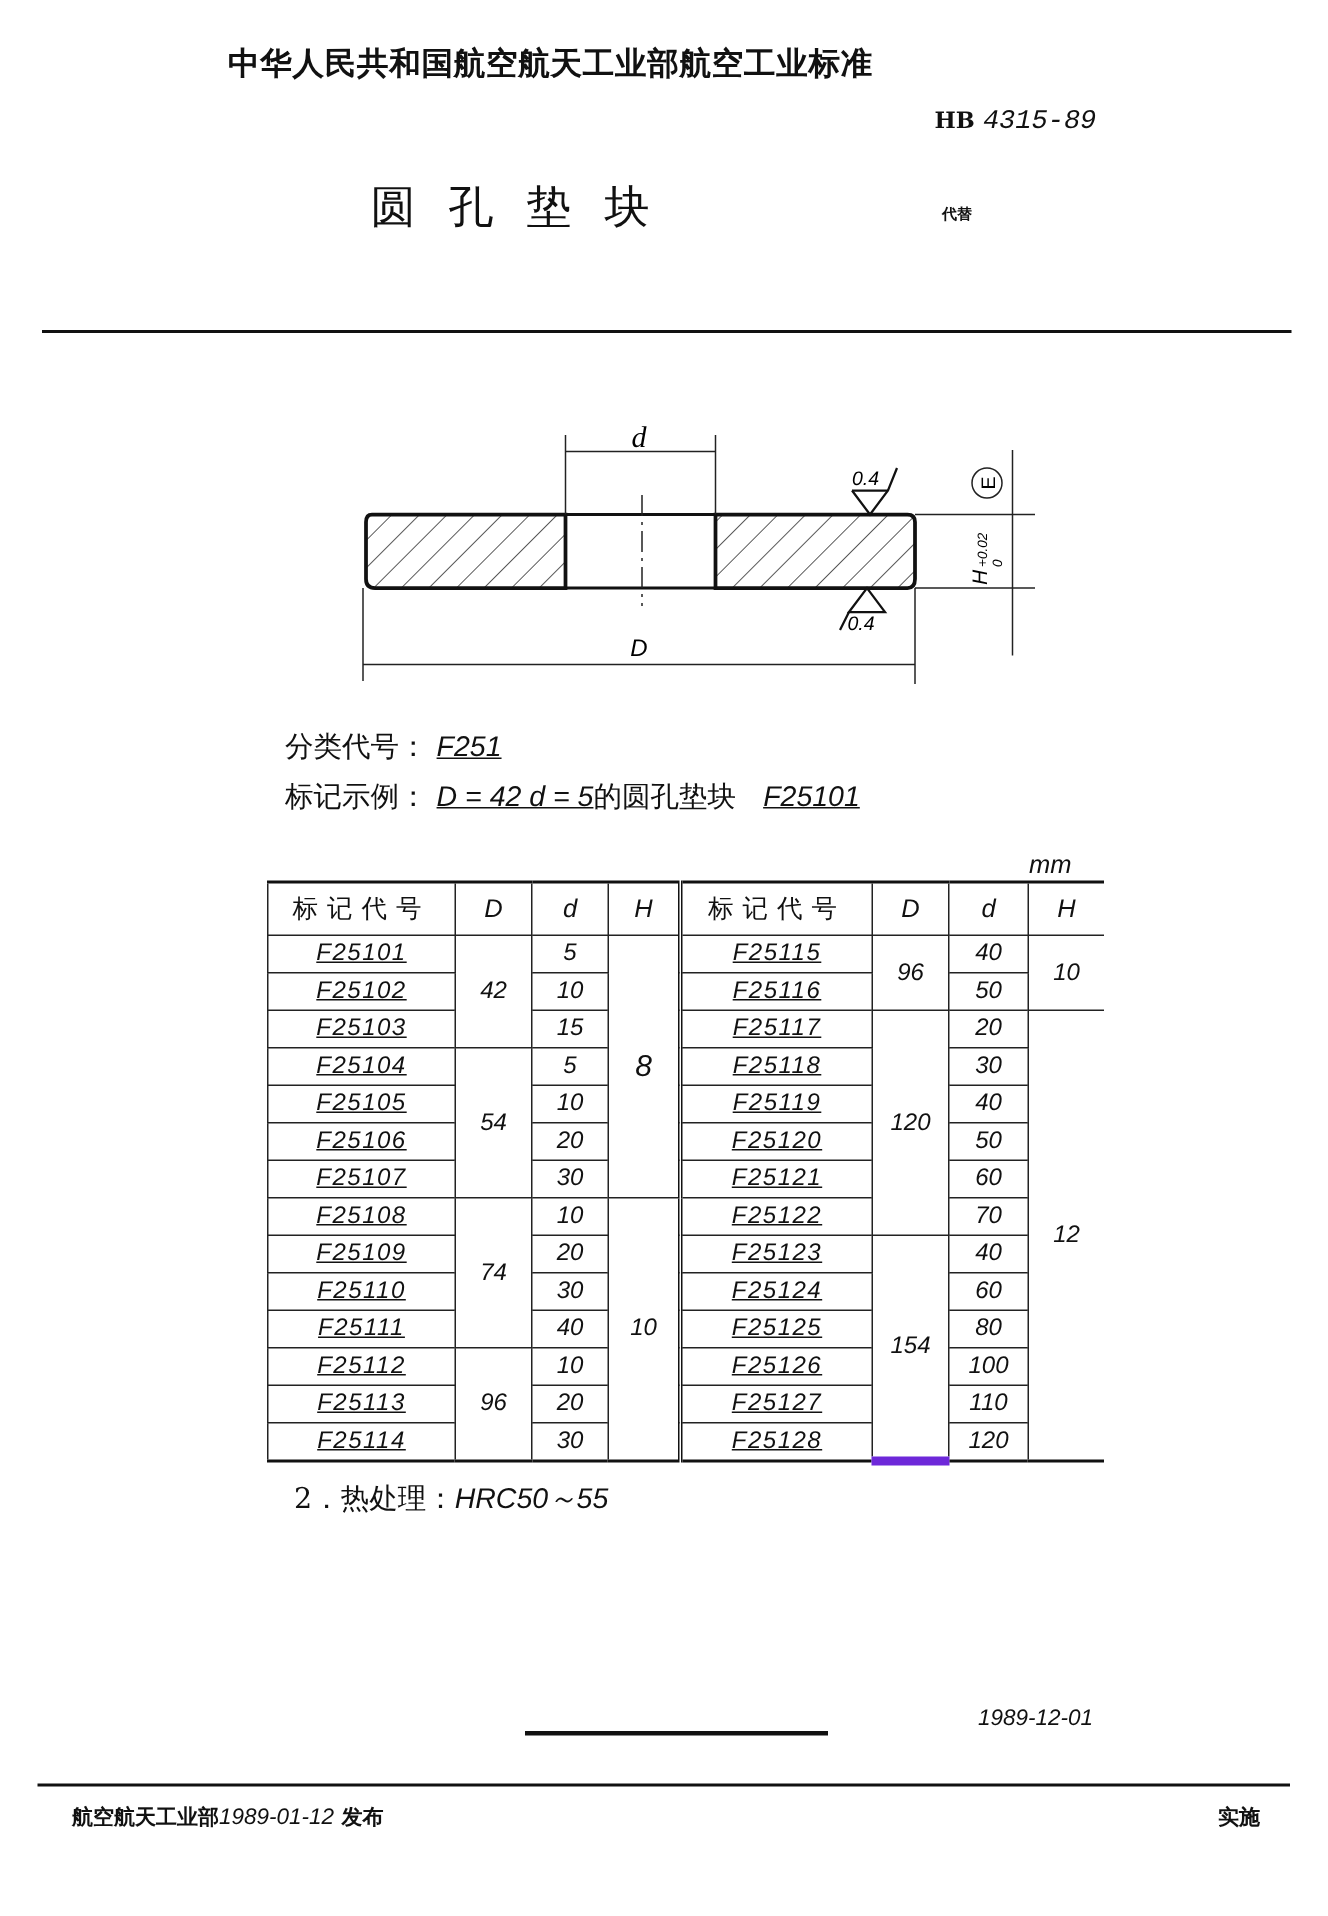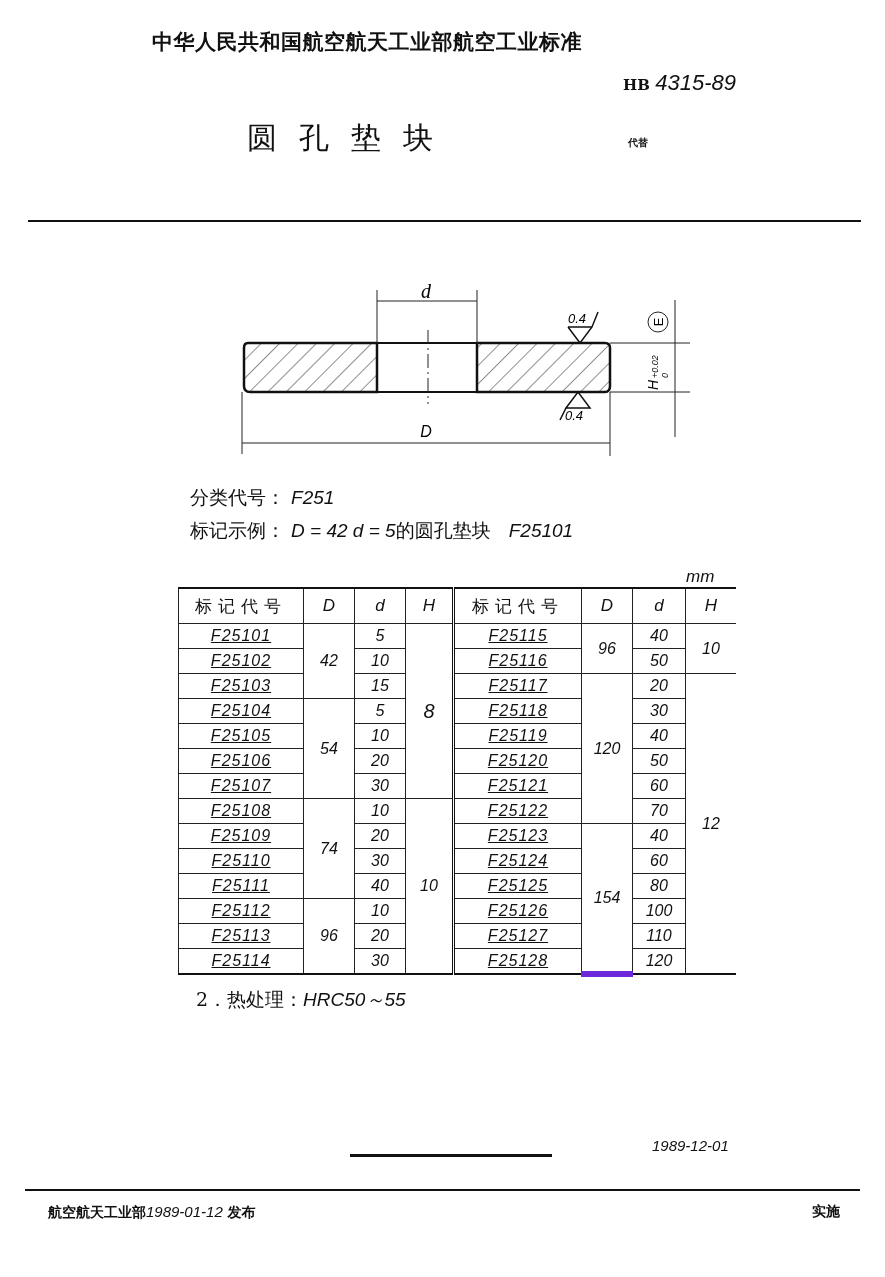--- a/index.html
+++ b/index.html
@@ -2,27 +2,27 @@
 <html><head>
 <meta charset="utf-8">
 <style>
   html, body { margin:0; padding:0; background:#fff; }
   body { width:885px; height:1277px; position:relative; overflow:hidden; color:#111;
          font-family:"DejaVu Sans", sans-serif; }
   .abs { position:absolute; }
   .hdr-org { left:152px; top:28px; font-size:21px; font-weight:bold; letter-spacing:0.5px; }
   .std-no { left:623px; top:70px; font-size:17px; }
   .std-no b { font-family:"DejaVu Serif", serif; font-weight:bold; font-size:15px; }
-  .std-no i { font-family:Liberation Sans, sans-serif; font-style:italic; font-weight:normal; font-size:22px; }
+  .std-no i { font-family:Liberation Mono, monospace; font-style:italic; font-weight:normal; font-size:18px; }
   .title { left:228px; top:118px; font-family:"DejaVu Serif", serif; font-size:30px; letter-spacing:22px;margin-left:19px; }
   .replace { left:628px; top:136px; font-size:10px; font-weight:bold; }
   .rule-top { left:28px; top:220px; width:833px; height:2px; background:#111; }
   .drawing { left:230px; top:282px; }
   .info { left:190px; font-size:19px; font-family:"DejaVu Serif", serif; }
-  .info i { font-family:"Liberation Sans", sans-serif; font-style:italic; }
+  .info i { font-family:"Liberation Sans", sans-serif; font-style:italic;text-decoration:underline; }
   .unit { left:686px; top:567px; font-family:"Liberation Sans", sans-serif; font-style:italic; font-size:17px; }
   table.spec { position:absolute; left:178px; top:587px; border-collapse:collapse;
                font-family:"Liberation Sans", sans-serif; font-style:italic; font-size:16px; }
   table.spec td, table.spec th { border:1px solid #222; padding:0; text-align:center; height:24px; line-height:22px; }
   table.spec th { font-weight:normal; height:34px; font-size:17px; }
   table.spec th.cn { font-family:"DejaVu Serif", serif; font-style:normal; letter-spacing:6px; }
   table.spec tr.top th { border-top:2px solid #111; }
   table.spec tr.last td { border-bottom:2px solid #111; }
   table.spec td.code { text-decoration:underline; text-underline-offset:1px; letter-spacing:1px; }
   table.spec .sep { border-right:3px double #111; }

